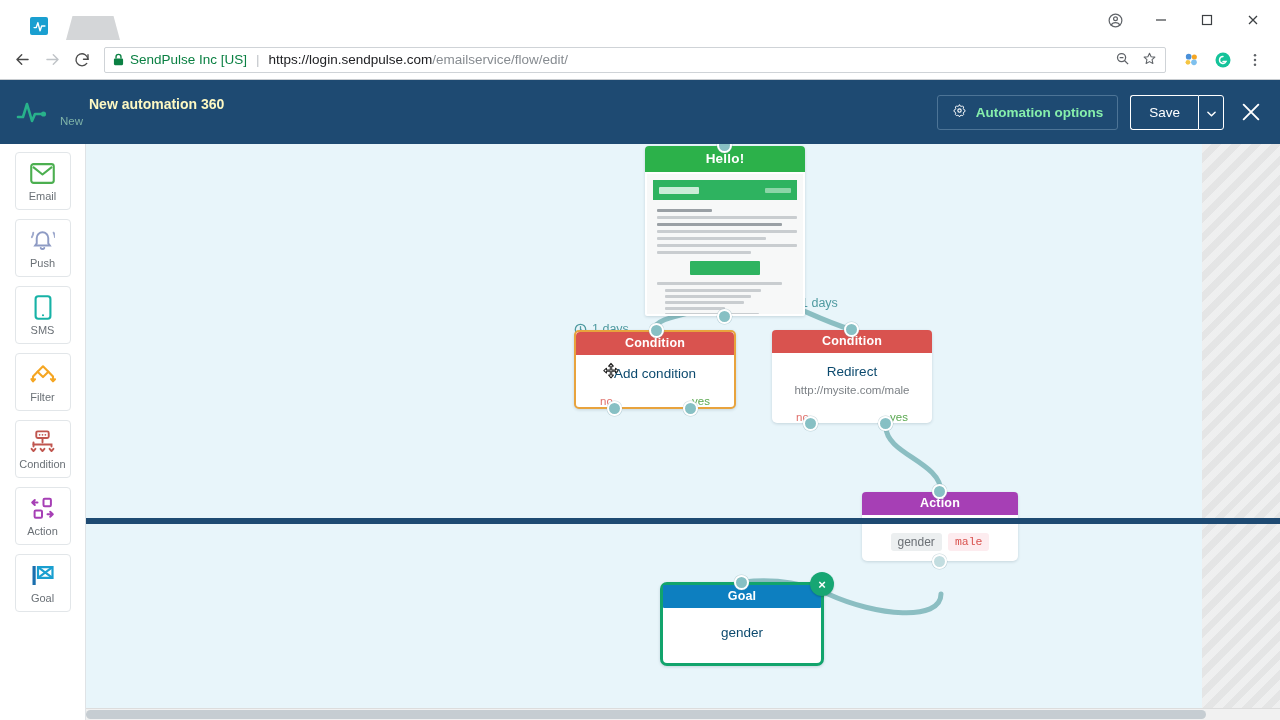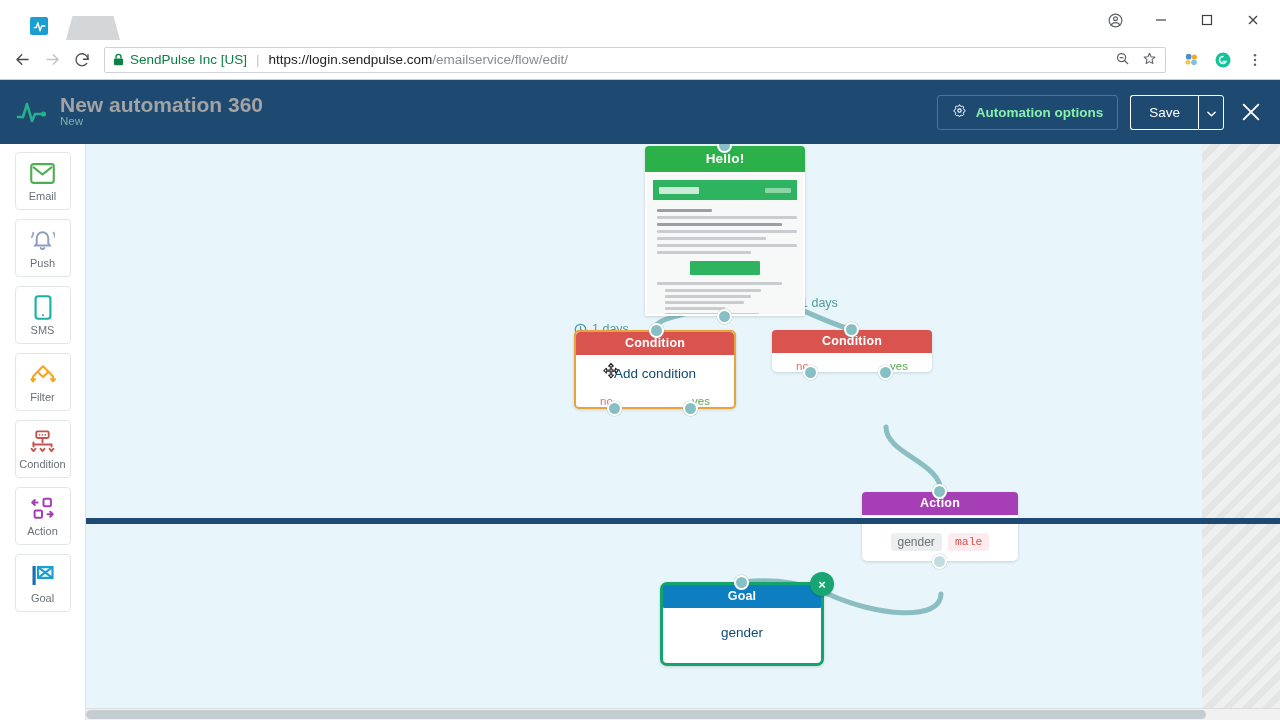--- a/index.html
+++ b/index.html
@@ -63,21 +63,21 @@
   .ext-icons { display:flex; align-items:center; gap:14px; padding: 0 8px; }
   .ext-icon { width:18px; height:18px; display:flex; align-items:center; justify-content:center; }
 
   
   .app-header {
     height: 64px; background:#1e4a72; display:flex; align-items:center;
     padding: 0 16px 0 14px; position:relative; z-index:5;
   }
   .brand-logo { width:36px; height:36px; display:flex; align-items:center; justify-content:center; margin-right:10px; }
   .titles { display:flex; flex-direction:column; justify-content:center; }
-  .app-title { color:#a3a3a3; font-size:21px; font-weight:bold; line-height:19px; }
+  .app-title { color:#fef9c3; font-size:14px; font-weight:bold; line-height:19px;margin-left:29px; }
   .app-subtitle { color:#7fb3a8; font-size:11.5px; line-height:15px; }
   .header-right { margin-left:auto; display:flex; align-items:center; gap:0; }
   .opt-btn {
     height:35px; border:1px solid #4d7496; border-radius:3px;
     color:#86efac; font-size:13.5px; font-weight:bold;
     display:flex; align-items:center; gap:9px; padding: 0 14px;
     background: transparent;
   }
   .save-group { display:flex; margin-left:12px; }
   .save-btn {
@@ -516,20 +516,24 @@
         <div class="port" style="left:107px; bottom:-9px;"></div>
         <span class="move-cursor" style="left:24px; top:30px;">
           <svg width="22" height="22" viewBox="0 0 24 24" fill="#fff" stroke="#222" stroke-width="1.1" stroke-linejoin="round">
             <path d="M12 1.5l2.6 3h-1.8v4.1h4.1V6.8l3 2.6-3 2.6v-1.8h-4.1v4.1h1.8l-2.6 3-2.6-3h1.8v-4.1H7.1v1.8l-3-2.6 3-2.6v1.8h4.1V4.5H9.4z"></path>
           </svg>
         </span>
       </div>
 
       <div class="node" id="node-cond-b">
         <div class="node-hd">Condition</div>
+        <div class="node-body">
+          <div class="node-main">Redirect</div>
+          <div class="node-sub">http://mysite.com/male</div>
+        </div>
         <div class="yn-row">
           <span class="yn-no">no</span>
           <span class="yn-yes">yes</span>
         </div>
         <div class="port" style="left:72px; top:-8px;"></div>
         <div class="port" style="left:31px; bottom:-8px;"></div>
         <div class="port" style="left:106px; bottom:-8px;"></div>
       </div>
 
       <div class="node" id="node-action">

